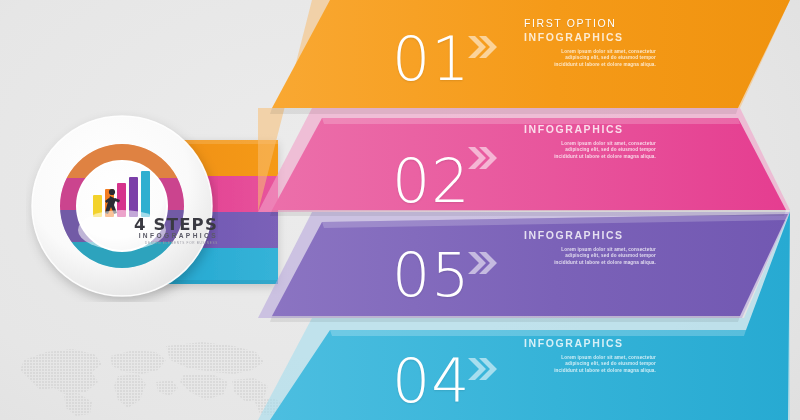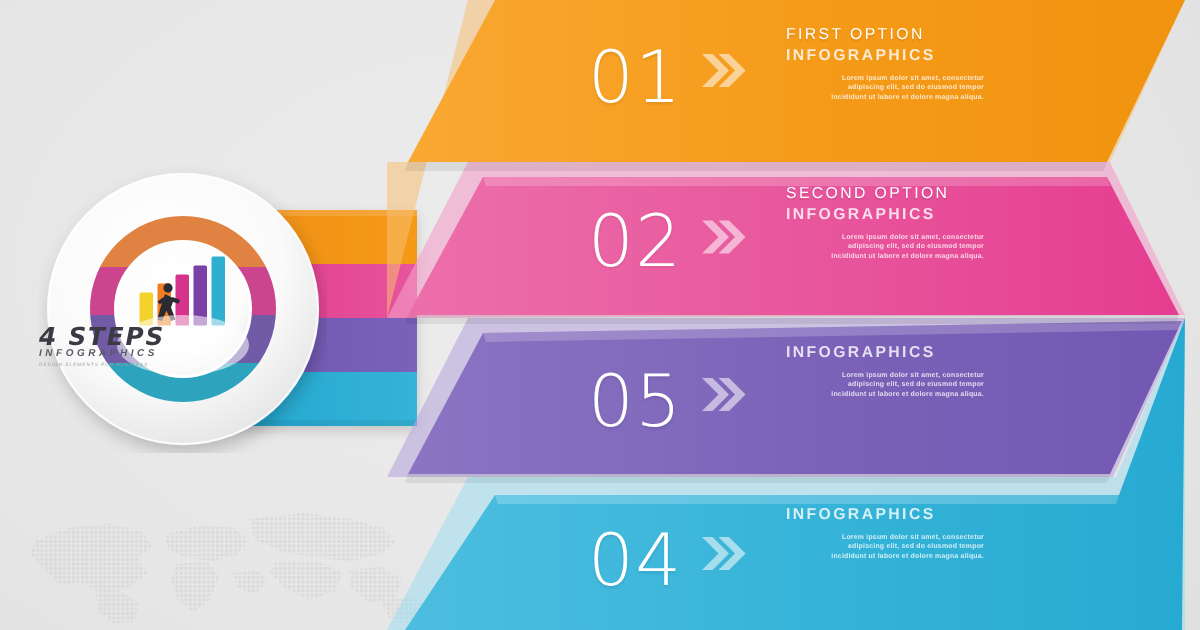--- a/index.html
+++ b/index.html
@@ -17,21 +17,21 @@
     opacity:.55; pointer-events:none;
   }
 
   
   #stage { position:absolute; inset:0; }
   #panels-svg { position:absolute; inset:0; width:800px; height:420px; }
 
   
   .panel-text { position:absolute; left:0; width:800px; pointer-events:none; }
   .num {
-    position:absolute; color:#ffffff; font-size:48px; letter-spacing:1px;
+    position:absolute; color:#ffffff; font-size:60px; letter-spacing:1px;
     font-weight:300; font-family:"DejaVu Sans", sans-serif;
     text-shadow:0 1px 2px rgba(0,0,0,.10);
   }
   .chev { position:absolute; width:34px; height:34px; }
   .headings { position:absolute; }
   .ttl {
     color:#ffffff; font-size:10.5px; font-weight:normal; letter-spacing:1.6px;
     line-height:14px; white-space:nowrap;
     text-shadow:0 1px 1px rgba(0,0,0,.10);
   }
@@ -41,21 +41,21 @@
   }
   .body-txt {
     margin-top:5px; margin-left:26px; width:106px; text-align:right;
     color:rgba(255,255,255,.78); font-size:4.6px; line-height:6.4px;
     letter-spacing:.15px; font-weight:bold;
   }
 
   
   #badge { position:absolute; left:26px; top:110px; width:192px; height:192px; }
   .badge-center-text {
-    position:absolute; left:0; width:192px; text-align:left; pointer-events:none;font-style:italic;
+    position:absolute; left:0; width:192px; text-align:right; pointer-events:none;
   }
   #badge-title {
     top:105px; font-size:16.5px; font-weight:bold; letter-spacing:1.2px;
     color:#3a3a42; font-family:"DejaVu Sans", sans-serif;
   }
   #badge-sub {
     top:122px; font-size:6.6px; font-weight:bold; letter-spacing:2.4px; color:#5a5a66;
   }
   #badge-tag {
     top:131px; font-size:3.1px; letter-spacing:.7px; color:#9a9aa4;
@@ -178,27 +178,26 @@
       <path d="M15,6 L26,17 L15,28 L22,28 L33,17 L22,6 Z" fill="#ffffff" opacity="0.55"></path>
     </svg>
     <div class="headings" style="left:524px; top:16px">
       <div class="ttl">FIRST OPTION</div>
       <div class="sub">INFOGRAPHICS</div>
       <div class="body-txt">Lorem ipsum dolor sit amet, consectetur adipiscing elit, sed do eiusmod tempor incididunt ut labore et dolore magna aliqua.</div>
     </div>
   </div>
 
   <div class="panel-text" style="top:108px;height:104px">
-    <div class="num" style="left:392px; top:25px">02</div>
+    <div class="num" style="left:392px; top:38px">02</div>
     <svg class="chev" style="left:464px; top:33px" viewBox="0 0 34 34">
       <path d="M4,6 L15,17 L4,28 L11,28 L22,17 L11,6 Z" fill="#ffffff" opacity="0.55"></path>
       <path d="M15,6 L26,17 L15,28 L22,28 L33,17 L22,6 Z" fill="#ffffff" opacity="0.55"></path>
     </svg>
     <div class="headings" style="left:524px; top:14px">
-      <div class="ttl">SECOND OPTION</div>
       <div class="sub">INFOGRAPHICS</div>
       <div class="body-txt">Lorem ipsum dolor sit amet, consectetur adipiscing elit, sed do eiusmod tempor incididunt ut labore et dolore magna aliqua.</div>
     </div>
   </div>
 
   <div class="panel-text" style="top:212px;height:106px">
     <div class="num" style="left:392px; top:28px">05</div>
     <svg class="chev" style="left:464px; top:34px" viewBox="0 0 34 34">
       <path d="M4,6 L15,17 L4,28 L11,28 L22,17 L11,6 Z" fill="#ffffff" opacity="0.55"></path>
       <path d="M15,6 L26,17 L15,28 L22,28 L33,17 L22,6 Z" fill="#ffffff" opacity="0.55"></path>

